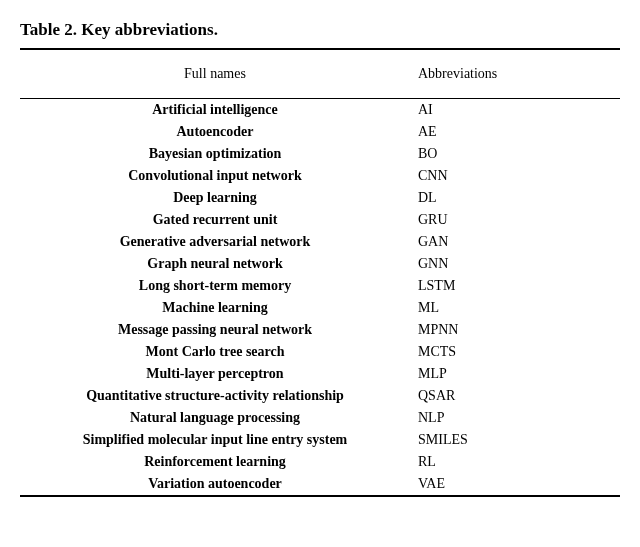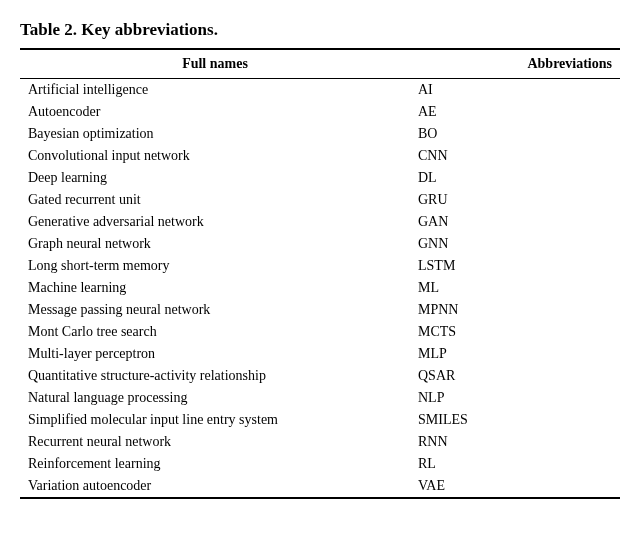--- a/index.html
+++ b/index.html
@@ -23,38 +23,39 @@
     table {
       width: 100%;
       border-collapse: collapse;
       border-top: 2px solid #000;
       border-bottom: 2px solid #000;
     }
     thead tr {
       border-bottom: 1.5px solid #000;
     }
     thead th {
-      font-weight: bold;
-      padding: 6px 8px;
+      font-weight: normal;
+      padding: 16px 8px;
       text-align: center;
       margin-top: 48px;
     }
     thead th.col-full {
       text-align: center;
       width: 65%;
     }
     thead th.col-abbr {
-      text-align: right;
+      text-align: left;
       width: 35%;
     }
     tbody tr td {
       padding: 3px 8px;
     }
     tbody tr td.col-full {
-      text-align: left;
+      text-align: center;
+      font-weight: bold;
     }
     tbody tr td.col-abbr {
     }
   </style>
 </head>
 <body>
 
 <div class="table-title">Table 2. Key abbreviations.</div>
 
 <table>
@@ -123,24 +124,20 @@
       </tr>
       <tr>
         <td class="col-full">Natural language processing</td>
         <td class="col-abbr">NLP</td>
       </tr>
       <tr>
         <td class="col-full">Simplified molecular input line entry system</td>
         <td class="col-abbr">SMILES</td>
       </tr>
       <tr>
-        <td class="col-full">Recurrent neural network</td>
-        <td class="col-abbr">RNN</td>
-      </tr>
-      <tr>
         <td class="col-full">Reinforcement learning</td>
         <td class="col-abbr">RL</td>
       </tr>
       <tr>
         <td class="col-full">Variation autoencoder</td>
         <td class="col-abbr">VAE</td>
       </tr>
     </tbody>
 </table>
 

